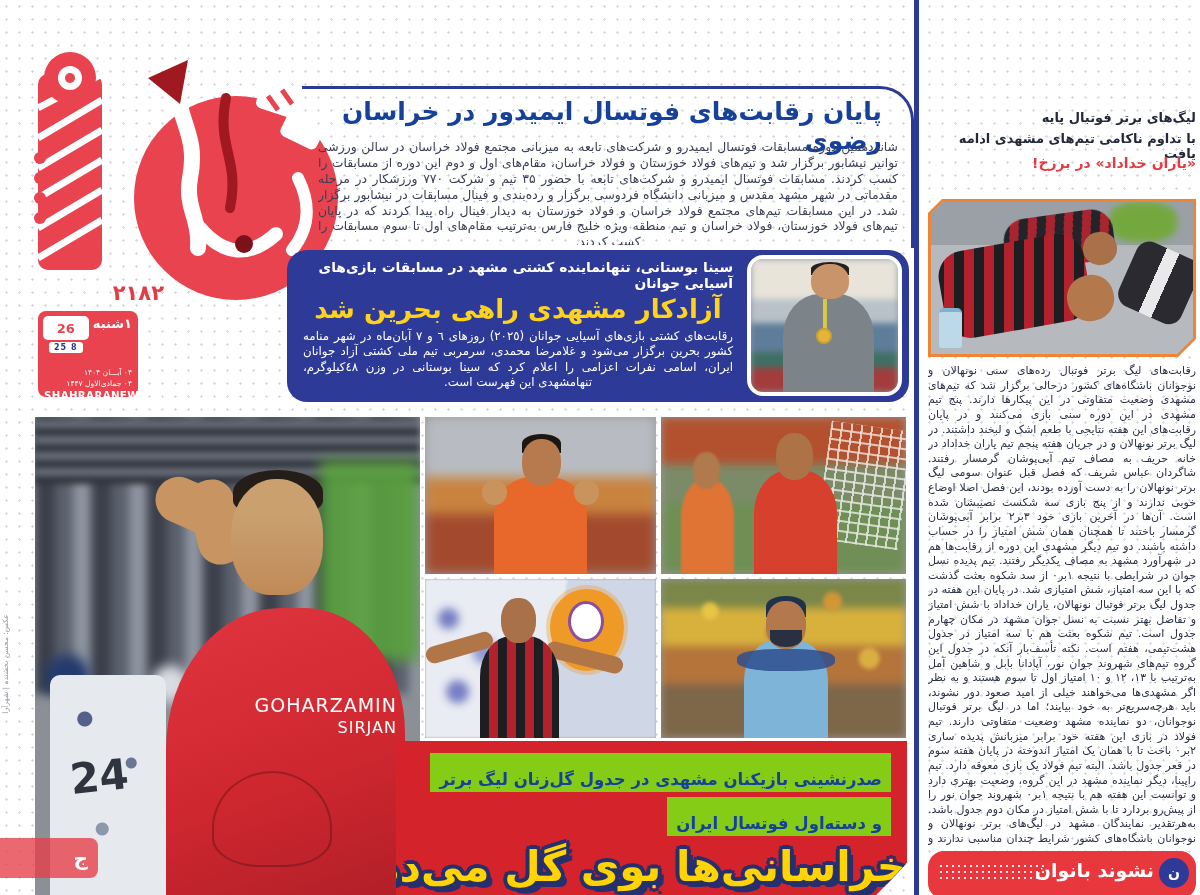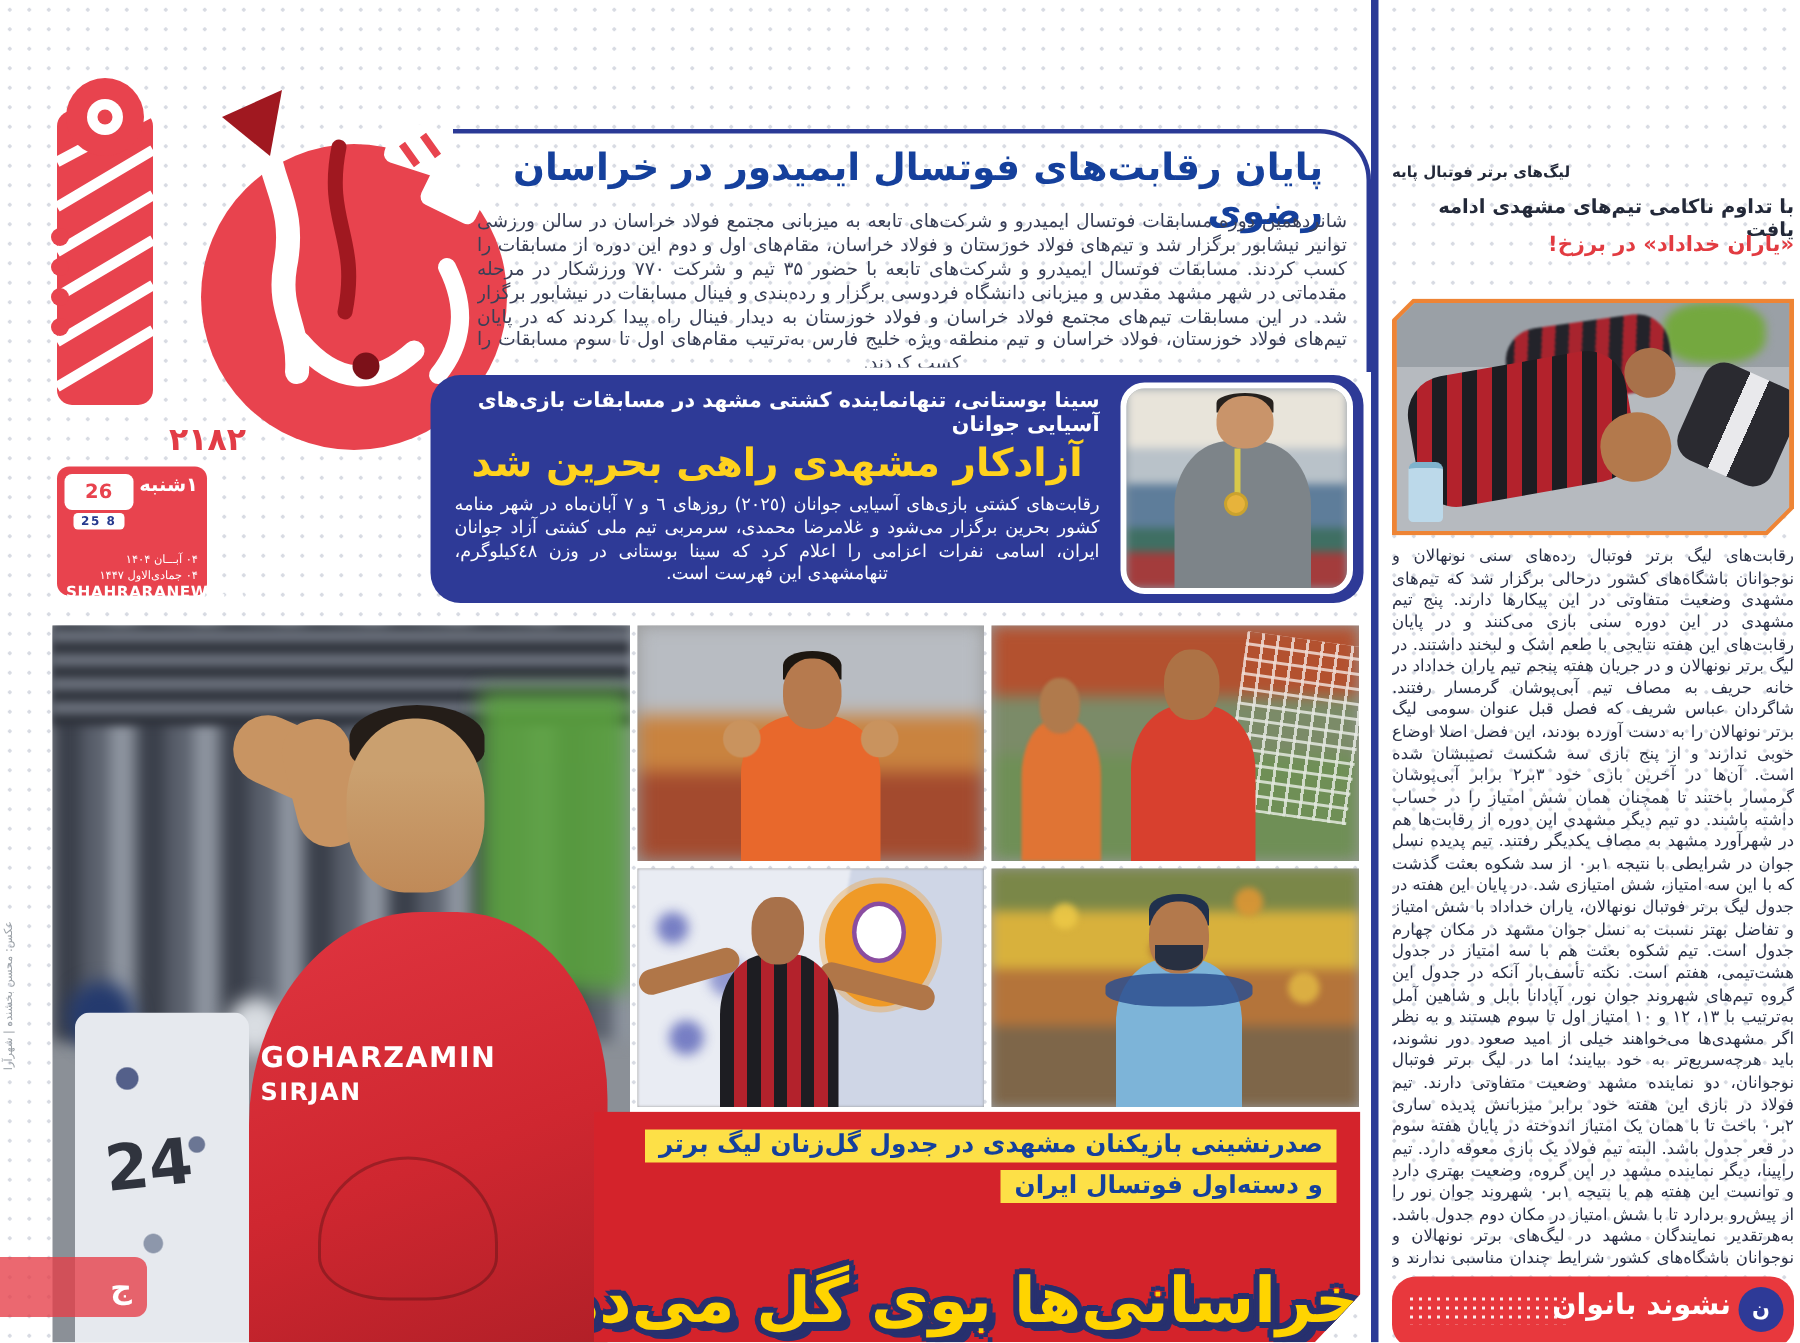--- a/index.html
+++ b/index.html
@@ -90,22 +90,22 @@
     background:linear-gradient(160deg,#e03540 0%,#cf2730 55%,#b01f27 100%);
     border-radius:48% 42% 6px 6px; }
   .mp-head { position:absolute; left:51%; top:13%; width:92px; height:116px;
     background:linear-gradient(180deg,#caa06f 30%,#c08a58 100%); border-radius:48% 48% 42% 42%; }
   .mp-hair { position:absolute; left:51.5%; top:11%; width:90px; height:44px;
     background:#241d18; border-radius:50% 50% 30% 30%; }
   .mp-arm { position:absolute; left:30%; top:17%; width:150px; height:46px;
     background:#c89462; border-radius:24px; transform:rotate(24deg); }
   .mp-forearm { position:absolute; left:41%; top:13%; width:46px; height:86px;
     background:#c89462; border-radius:22px; transform:rotate(-14deg); }
-  .mp-jersey-text { position:absolute; left:36%; top:58%; width:58%; text-align:left;
-    color:#ffffff; font-weight:bold; letter-spacing:1px; }
+  .mp-jersey-text { position:absolute; left:36%; top:58%; width:58%; text-align:right;
+    color:#ffffff; font-weight:normal; letter-spacing:1px; }
   .mp-jersey-text .l1 { font-size:19px; display:block; }
   .mp-jersey-text .l2 { font-size:16px; display:block; margin-top:2px; }
   .mp-sketch { position:absolute; left:46%; top:74%; width:120px; height:96px;
     border:2px solid rgba(40,10,10,.55); border-radius:50% 50% 40% 40%/60% 60% 30% 30%;
     opacity:.55; }
   .photo-credit { position:absolute; left:1px; top:614px; color:#9aa0a6; font-size:7.5px;
     writing-mode:vertical-rl; transform:rotate(180deg); letter-spacing:.5px; }
   .watermark { position:absolute; left:0; top:838px; width:98px; height:40px;
     background:rgba(229,62,72,.78); border-radius:0 8px 8px 0; display:flex; align-items:center;
     justify-content:flex-end; padding-right:10px; color:#ffffff; font-weight:bold; font-size:20px; }
@@ -179,34 +179,34 @@
     background:#b3794c; border-radius:46%; }
   .gp4 .hair { position:absolute; left:43%; top:11%; width:16%; height:13%;
     background:#20314d; border-radius:50% 50% 0 0; }
   .gp4 .beard { position:absolute; left:44.5%; top:32%; width:13%; height:11%;
     background:#283041; border-radius:0 0 50% 50%; }
 
   
   .red-block { position:absolute; left:396px; top:741px; width:511px; height:154px;
     background:#d4232b; clip-path:polygon(0 0,100% 0,100% 79%,94% 100%,0 100%); direction:rtl;
     padding:12px 16px 0 0; }
-  .red-chip { display:table; background:#fde047; color:#15409c; font-weight:bold;
-    font-size:16.5px; padding:0 9px 3px 9px; margin-bottom:5px; }
+  .red-chip { display:table; background:#84cc16; color:#15409c; font-weight:bold;
+    font-size:16.5px; padding:17px 9px 3px 9px; margin-bottom:5px; }
   .red-headline { position:absolute; left:0; bottom:4px; width:100%; text-align:center;
     color:#ffd400; font-weight:bold; font-size:42px; white-space:nowrap;
     text-shadow:3px 3px 0 #27306e,-3px 3px 0 #27306e,3px -3px 0 #27306e,-3px -3px 0 #27306e,
       0 4px 0 #27306e,4px 0 0 #27306e,0 -4px 0 #27306e,-4px 0 0 #27306e,6px 6px 0 #27306e; }
 
   
   .divider { position:absolute; left:914px; top:0; width:5px; height:895px; background:#2b3a96; }
 
   
   .rc { position:absolute; left:928px; top:0; width:268px; height:895px; direction:rtl; }
-  .rc-kicker1 { position:absolute; top:110px; right:0; width:100%; text-align:left;
-    font-weight:bold; font-size:10px; color:#232939; }
+  .rc-kicker1 { position:absolute; top:110px; right:0; width:100%; text-align:right;
+    font-weight:bold; font-size:13px; color:#232939; }
   .rc-kicker2 { position:absolute; top:131px; right:0; width:100%; text-align:right;
     font-weight:bold; font-size:13px; color:#232939; }
   .rc-headline { position:absolute; top:155px; right:0; width:100%; text-align:right;
     font-weight:bold; font-size:14px; color:#e23b41; }
   .rc-photo-frame { position:absolute; top:199px; left:0; width:268px; height:158px;
     background:#ee8435; clip-path:polygon(14px 0,100% 0,100% calc(100% - 18px),calc(100% - 18px) 100%,0 100%,0 14px); }
   .rc-photo { position:absolute; inset:3px; background:#b9bcc2; overflow:hidden;
     clip-path:polygon(12px 0,100% 0,100% calc(100% - 16px),calc(100% - 16px) 100%,0 100%,0 12px); }
   .rcp-floor { position:absolute; inset:0;
     background:linear-gradient(180deg,#9aa0a6 0 28%,#b6babf 28% 100%); }

